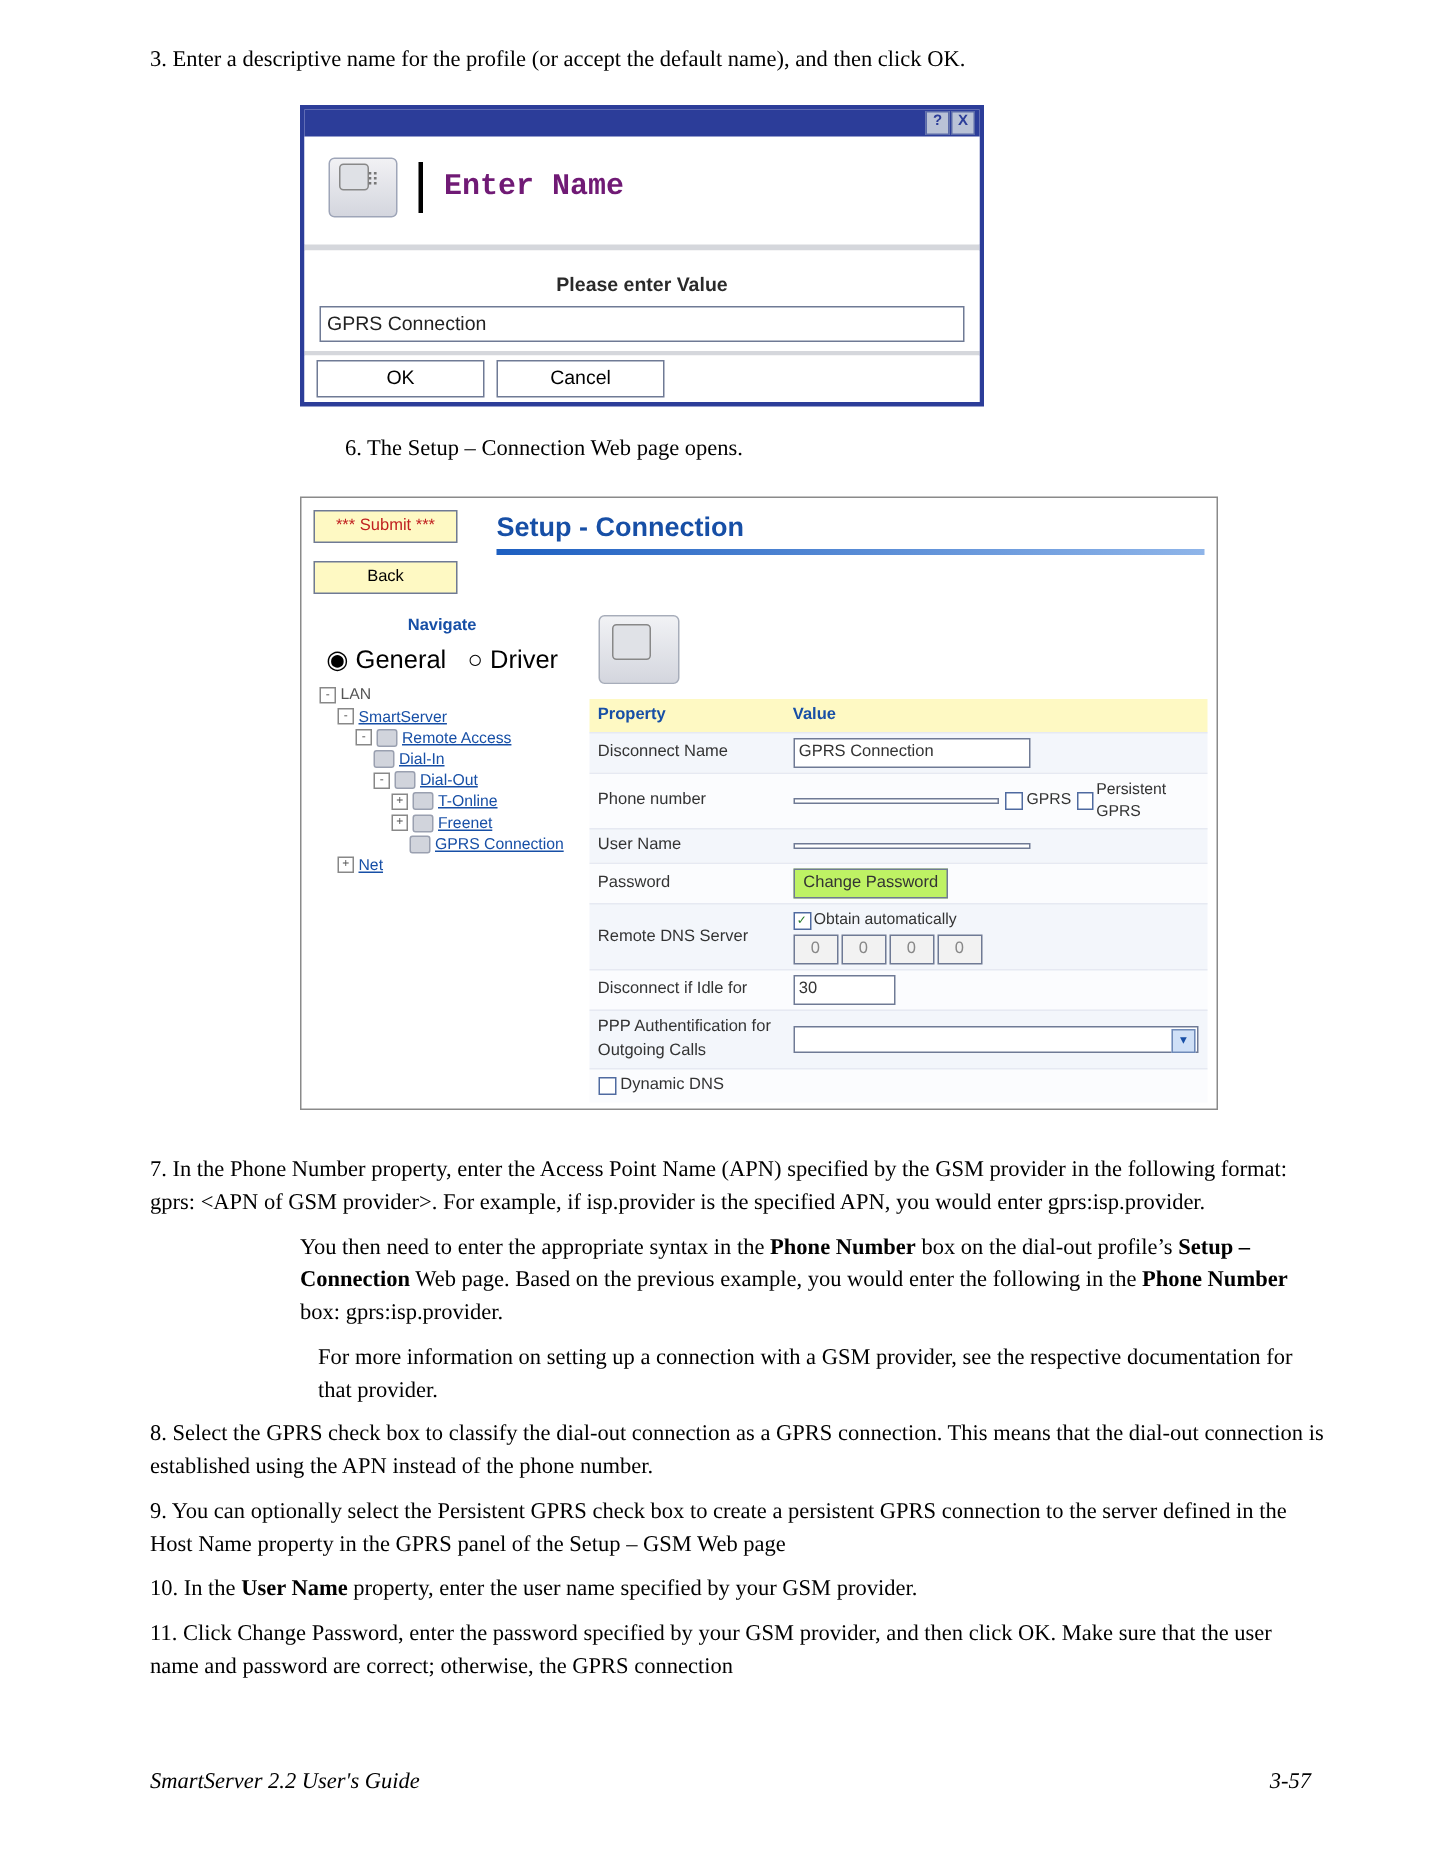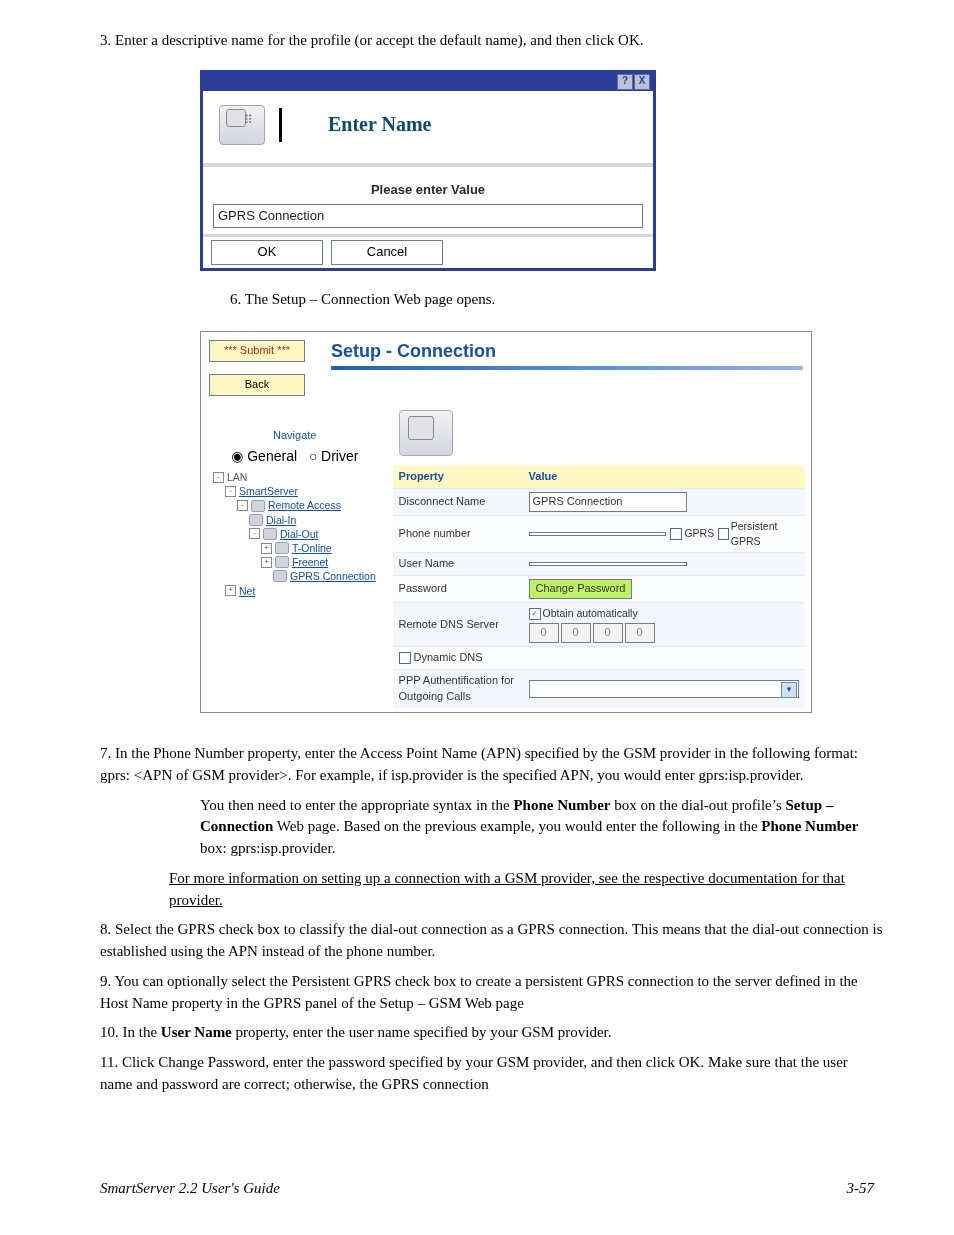--- a/index.html
+++ b/index.html
@@ -84,25 +84,24 @@
     position:absolute;
     top:6px; left:24px;
     font-size:12px;
     color:#777;
   }
   .dlg1-header .cursor {
     width: 3px; height: 34px;
     background: #000;
   }
   .dlg1-header .title {
-    font-family: Liberation Serif, serif;
+    font-family: Liberation Mono, monospace;
     font-size: 20px;
     font-weight: bold;
-    color: #0c4a6e;
-    margin-left: 32px;
+    color: #701a75;
   }
 
   .dlg1-sep { height: 4px; background: #d5d7dc; }
 
   .dlg1-body {
     padding: 8px 10px 6px 10px;
     font-family: Arial, sans-serif;
     background: #fff;
   }
   .dlg1-body .prompt {
@@ -170,27 +169,27 @@
     color: #174fa6;
   }
   .dlg2-titleunderline {
     height: 4px;
     background: linear-gradient(to right,#1d5fc1,#8fb5e9);
     margin: 2px 0 10px 0;
   }
 
   .dlg2-nav .navhdr {
     font-size: 11px;
-    font-weight: normal;
+    font-weight: bold;
     color: #174fa6;
     text-align: center;
-    margin: 24px 0 2px 0;
+    margin: 6px 0 2px 0;
   }
   .dlg2-nav .radio-row {
-    font-size: 14px;
+    font-size: 17px;
     text-align: center;
     margin-bottom: 4px;
   }
   .dlg2-tree {
     font-size: 10.5px;
     color: #174fa6;
     line-height: 1.35;
   }
   .dlg2-tree .lan { color:#555; }
   .dlg2-tree a { color:#174fa6; text-decoration: underline; }
@@ -402,49 +401,55 @@
               </span>
             <div style="display:flex;gap:2px;">
               <div class="dlg2-inp sm">0</div>
               <div class="dlg2-inp sm">0</div>
               <div class="dlg2-inp sm">0</div>
               <div class="dlg2-inp sm">0</div>
             </div>
           </div>
         </div>
 
+        <div class="row">
+          <div class="c1">Disconnect if Idle for</div>
+          <div class="c2">
+              <div class="dlg2-inp md">30</div>
+            </div>
+        </div>
+
+        <div class="row">
+          <div class="c1">PPP Authentification for Outgoing Calls</div>
+          <div class="c2">
+              <div class="dlg2-select"><span></span><span class="arrow">▾</span></div>
+            </div>
+        </div>
 
         <div class="row">
           <div class="c1" style="display:flex;align-items:center;gap:3px;">
             <span class="dlg2-check">
                 <span class="box"></span>
               </span>
             <span>Dynamic DNS</span>
           </div>
           <div class="c2"></div>
-        </div>
-
-        <div class="row">
-          <div class="c1">PPP Authentification for Outgoing Calls</div>
-          <div class="c2">
-              <div class="dlg2-select"><span></span><span class="arrow">▾</span></div>
-            </div>
         </div>
       </div>
     </div>
   </div>
 </div>
 
 <p class="step">
   <span>7.   In the Phone Number property, enter the Access Point Name (APN) specified by the GSM provider in the following format:  gprs: </span><span>&lt;APN of GSM provider&gt;</span><span>.   For example, if isp.provider is the specified APN, you would enter gprs:isp.provider.</span>
 </p>
 <p class="step" style="margin-left:100px;">
   <span>You then need to enter the appropriate syntax in the </span><span class="bold">Phone Number</span><span> box on the dial-out profile’s </span><span class="bold">Setup – Connection</span><span> Web page.  Based on the previous example, you would enter the following in the </span><span class="bold">Phone Number</span><span> box: gprs:isp.provider.</span>
 </p>
-<p class="step" style="margin-left:69px;text-decoration:underline;">
+<p class="step" style="margin-left:112px;">
   <span>For more information on setting up a connection with a GSM provider, see the respective documentation for that provider.</span>
 </p>
 
 <p class="step"><span>8.   Select the GPRS check box to classify the dial-out connection as a GPRS connection.   This means that the dial-out connection is established using the APN instead of the phone number.</span></p>
 <p class="step"><span>9.   You can optionally select the Persistent GPRS check box to create a persistent GPRS connection to the server defined in the Host Name property in the GPRS panel of the Setup – GSM Web page</span></p>
 <p class="step">
   <span>10.  In the </span><span class="bold">User Name</span><span> property, enter the user name specified by your GSM provider.</span>
 </p>
 <p class="step"><span>11.  Click Change Password, enter the password specified by your GSM provider, and then click OK.  Make sure that the user name and password are correct; otherwise, the GPRS connection</span></p>
 

